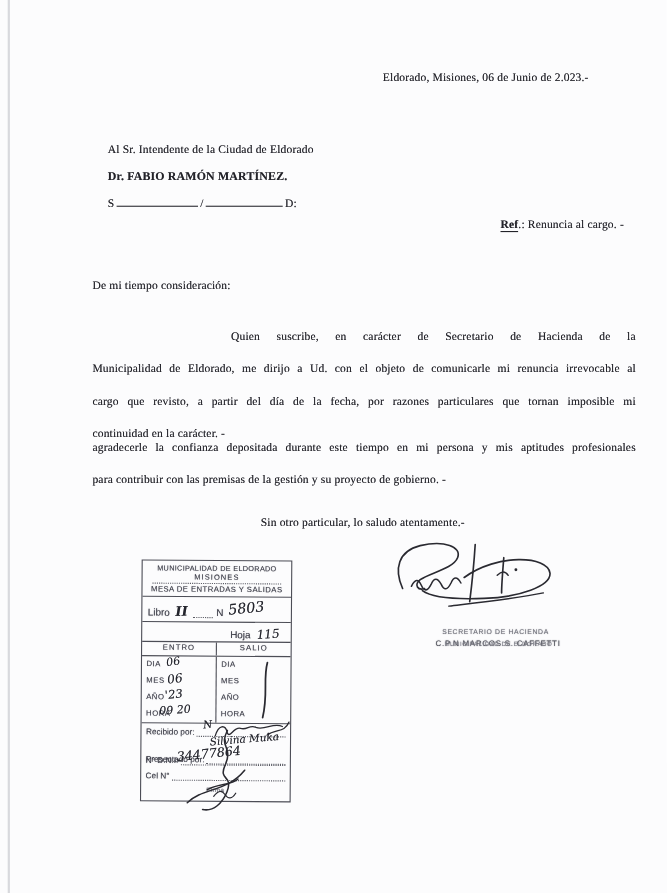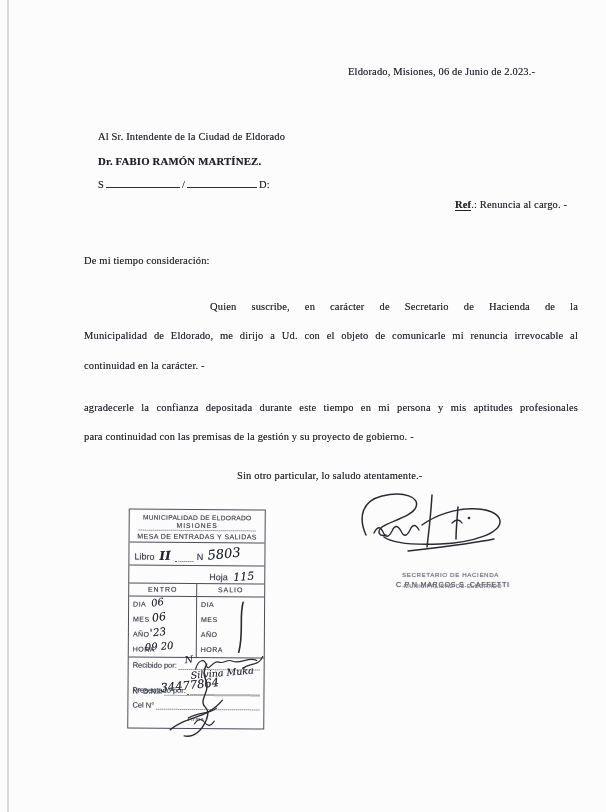--- a/index.html
+++ b/index.html
@@ -100,26 +100,27 @@
 
   <div class="abs ltxt" style="left:455px;top:199px;">
     <span class="ref-label">Ref</span><span>.: Renuncia al cargo. -</span>
   </div>
 
   <div class="abs ltxt" style="left:84px;top:255px;">De mi tiempo consideración:</div>
 
   <div class="abs para" style="left:84px;top:292px;">
     <div class="pline just indent">Quien suscribe, en carácter de Secretario de Hacienda de la</div>
     <div class="pline just">Municipalidad de Eldorado, me dirijo a Ud. con el objeto de comunicarle mi renuncia irrevocable al</div>
+    <div class="pline just">cargo que revisto, a partir del día de la fecha, por razones particulares que tornan imposible mi</div>
     <div class="pline">continuidad en la carácter. -</div>
   </div>
 
   <div class="abs para" style="left:84px;top:393px;">
     <div class="pline just">agradecerle la confianza depositada durante este tiempo en mi persona y mis aptitudes profesionales</div>
-    <div class="pline">para continuidad con las premisas de la gestión y su proyecto de gobierno. -</div>
+    <div class="pline">para contribuir con las premisas de la gestión y su proyecto de gobierno. -</div>
   </div>
 
   <div class="abs ltxt" style="left:237px;top:470px;">Sin otro particular, lo saludo atentamente.-</div>
 
   <div class="abs stamp">
 
     <div class="srow ctr s-org1">MUNICIPALIDAD DE ELDORADO</div>
     <div class="srow ctr s-org2" style="position:absolute;">MISIONES</div>
     <div class="srow ctr s-dept">MESA DE ENTRADAS Y SALIDAS</div>
 

